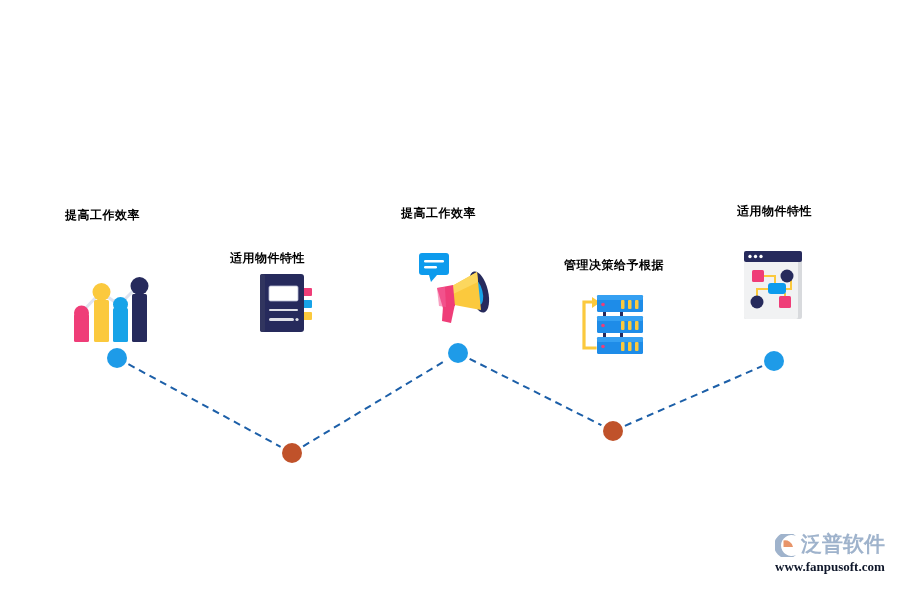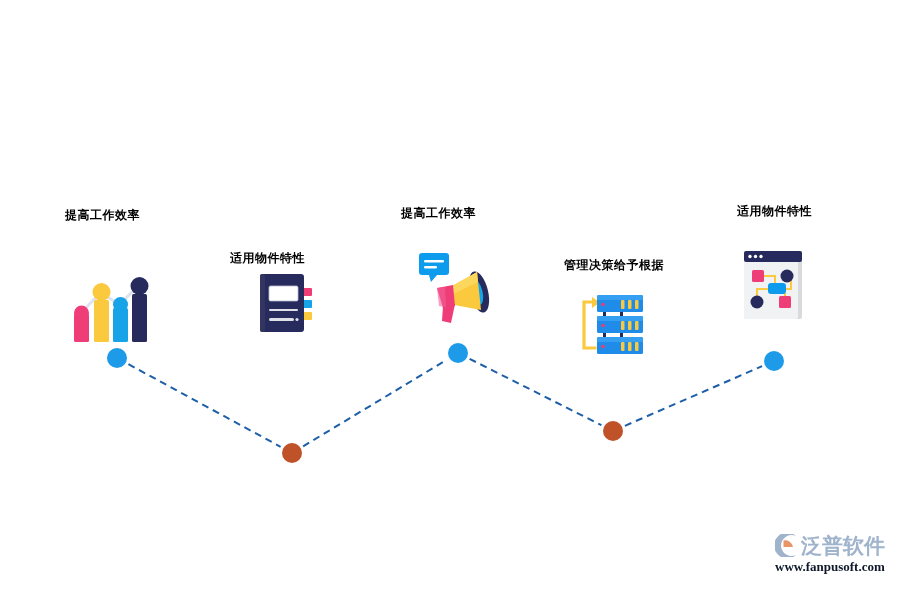--- a/index.html
+++ b/index.html
@@ -56,21 +56,21 @@
     display: flex;
     align-items: center;
     gap: 3px;
   }
   #wm-brand {
     font-size: 21px;
     font-weight: 700;
     color: #9fb3cc;
     letter-spacing: 0px;
     line-height: 1;
-    font-family: Liberation Sans, sans-serif;
+    font-family: Liberation Mono, monospace;
   }
   #wm-url {
     margin-top: 3px;
     font-size: 13px;
     font-weight: 700;
     color: #0f172a;
     font-family: "Liberation Serif", "DejaVu Serif", serif;
     letter-spacing: 0px;
     line-height: 1;
     text-align: left;

